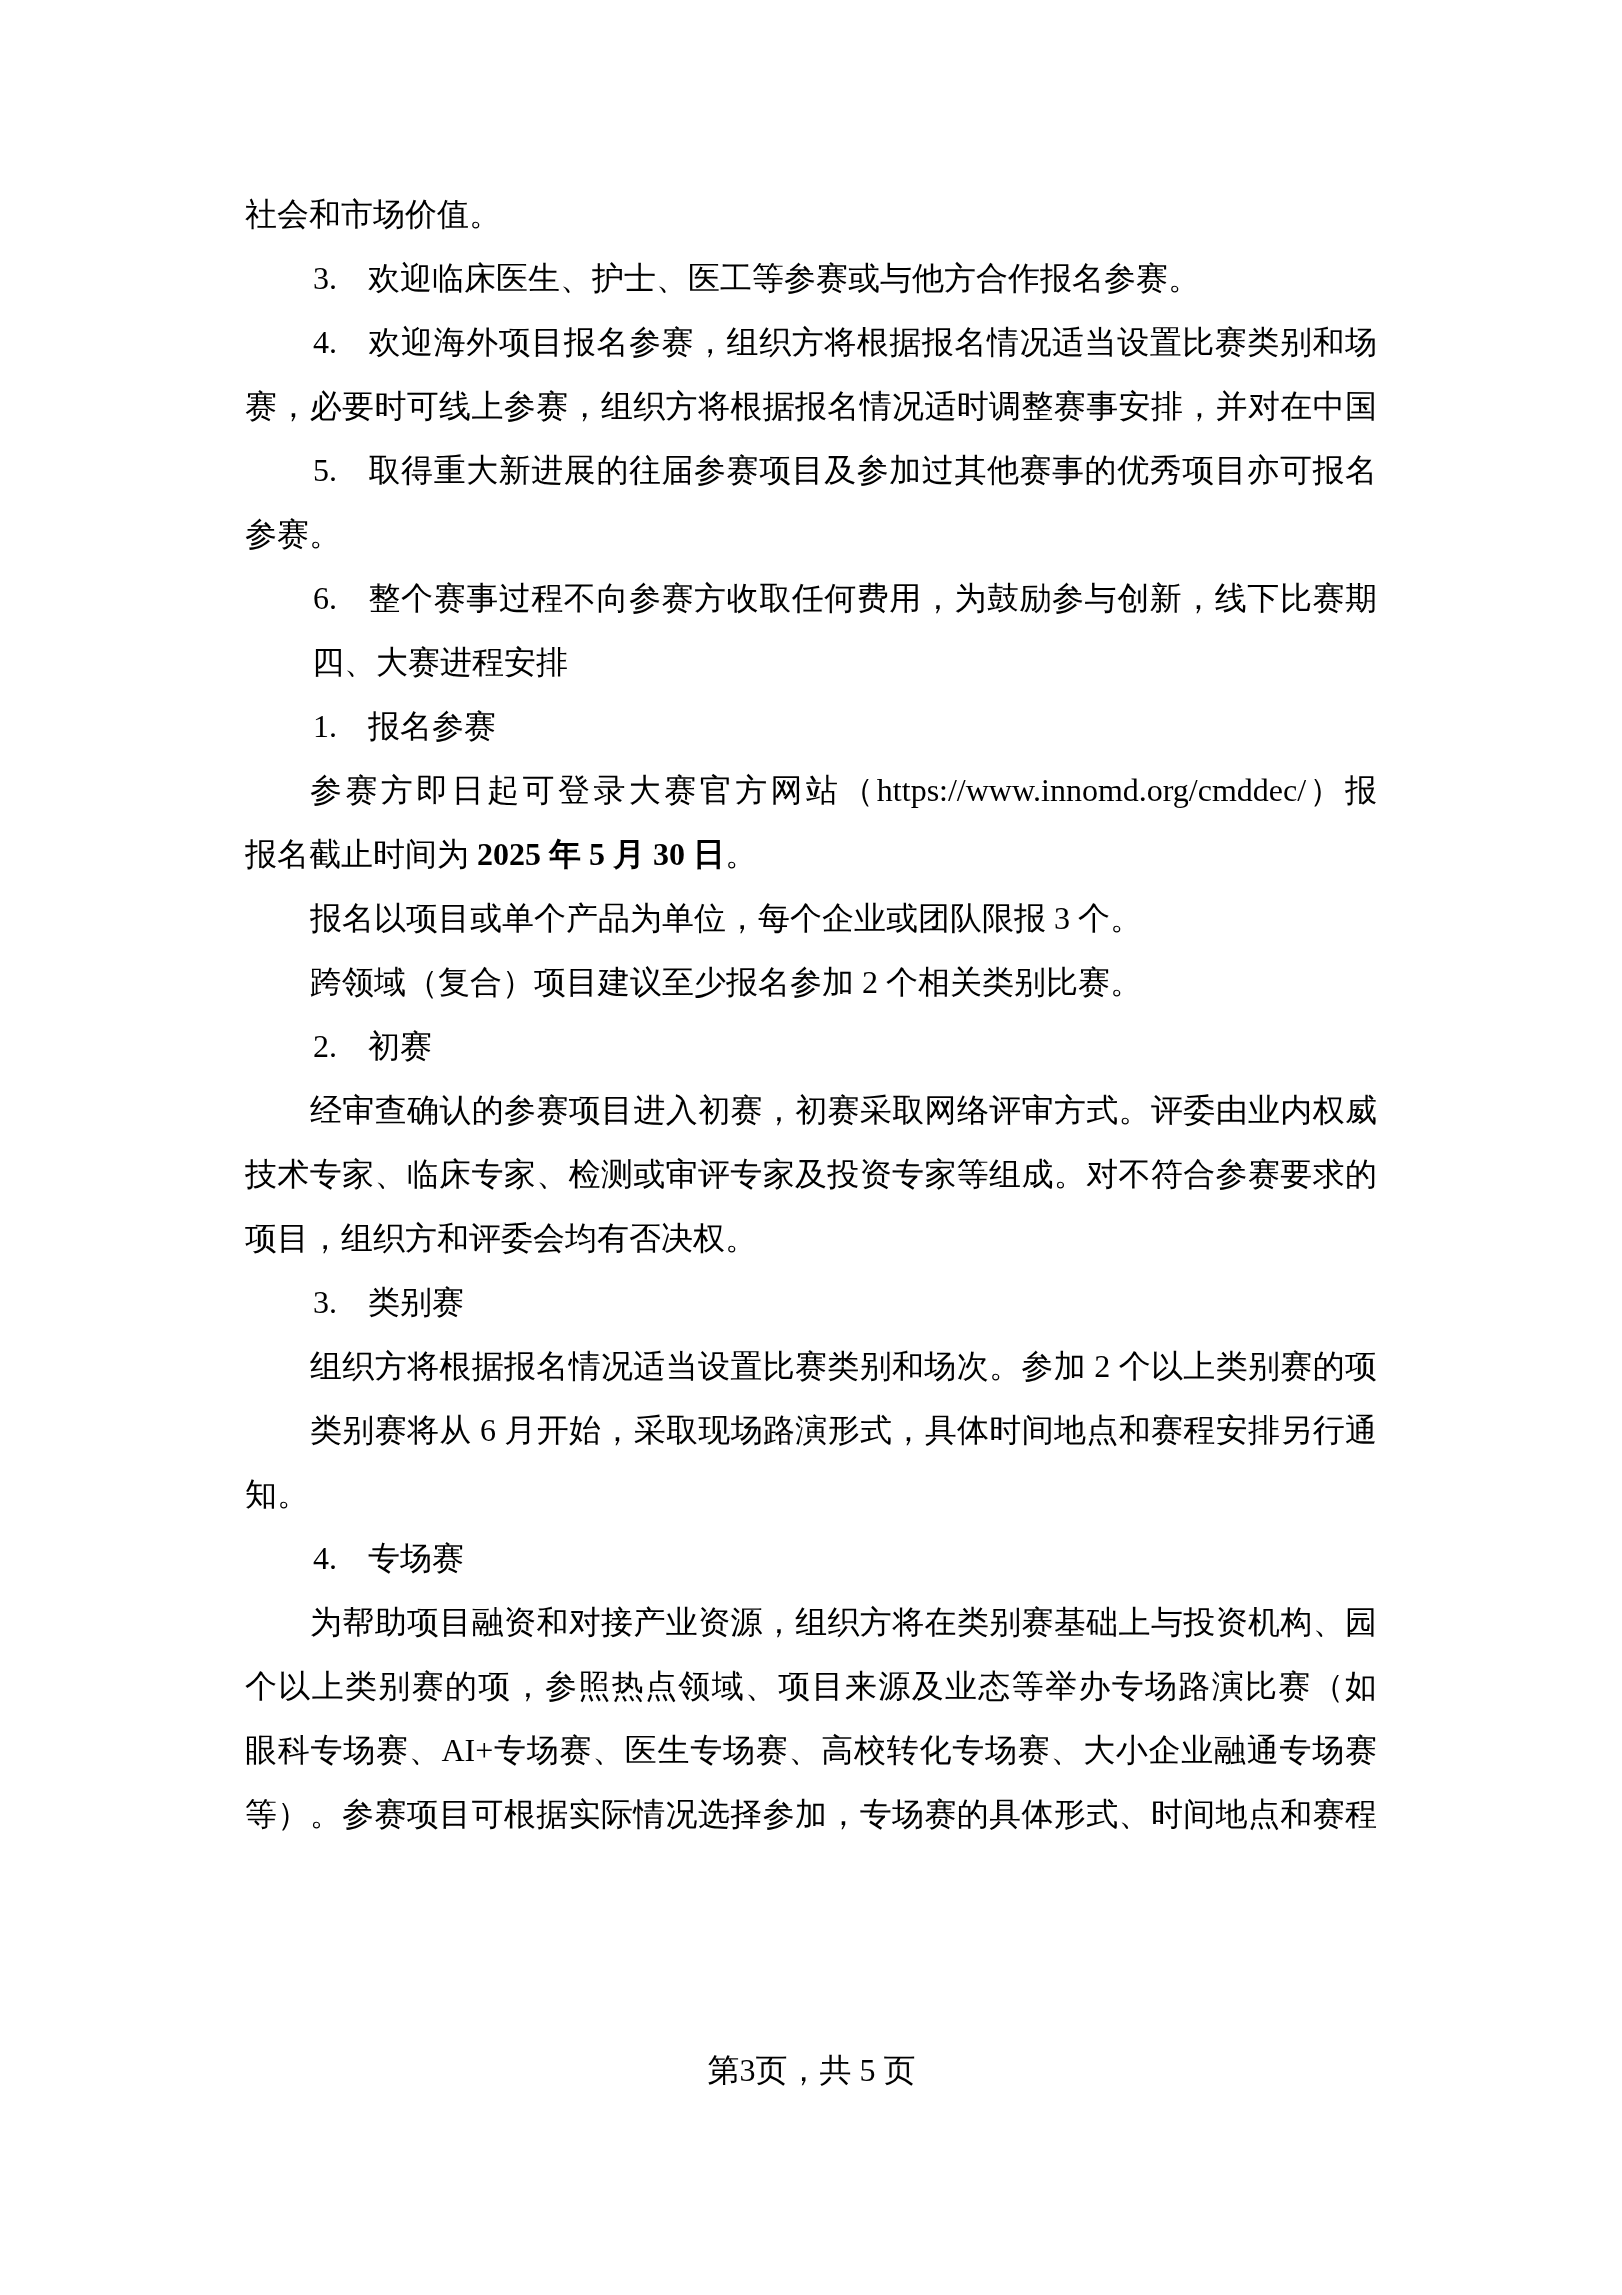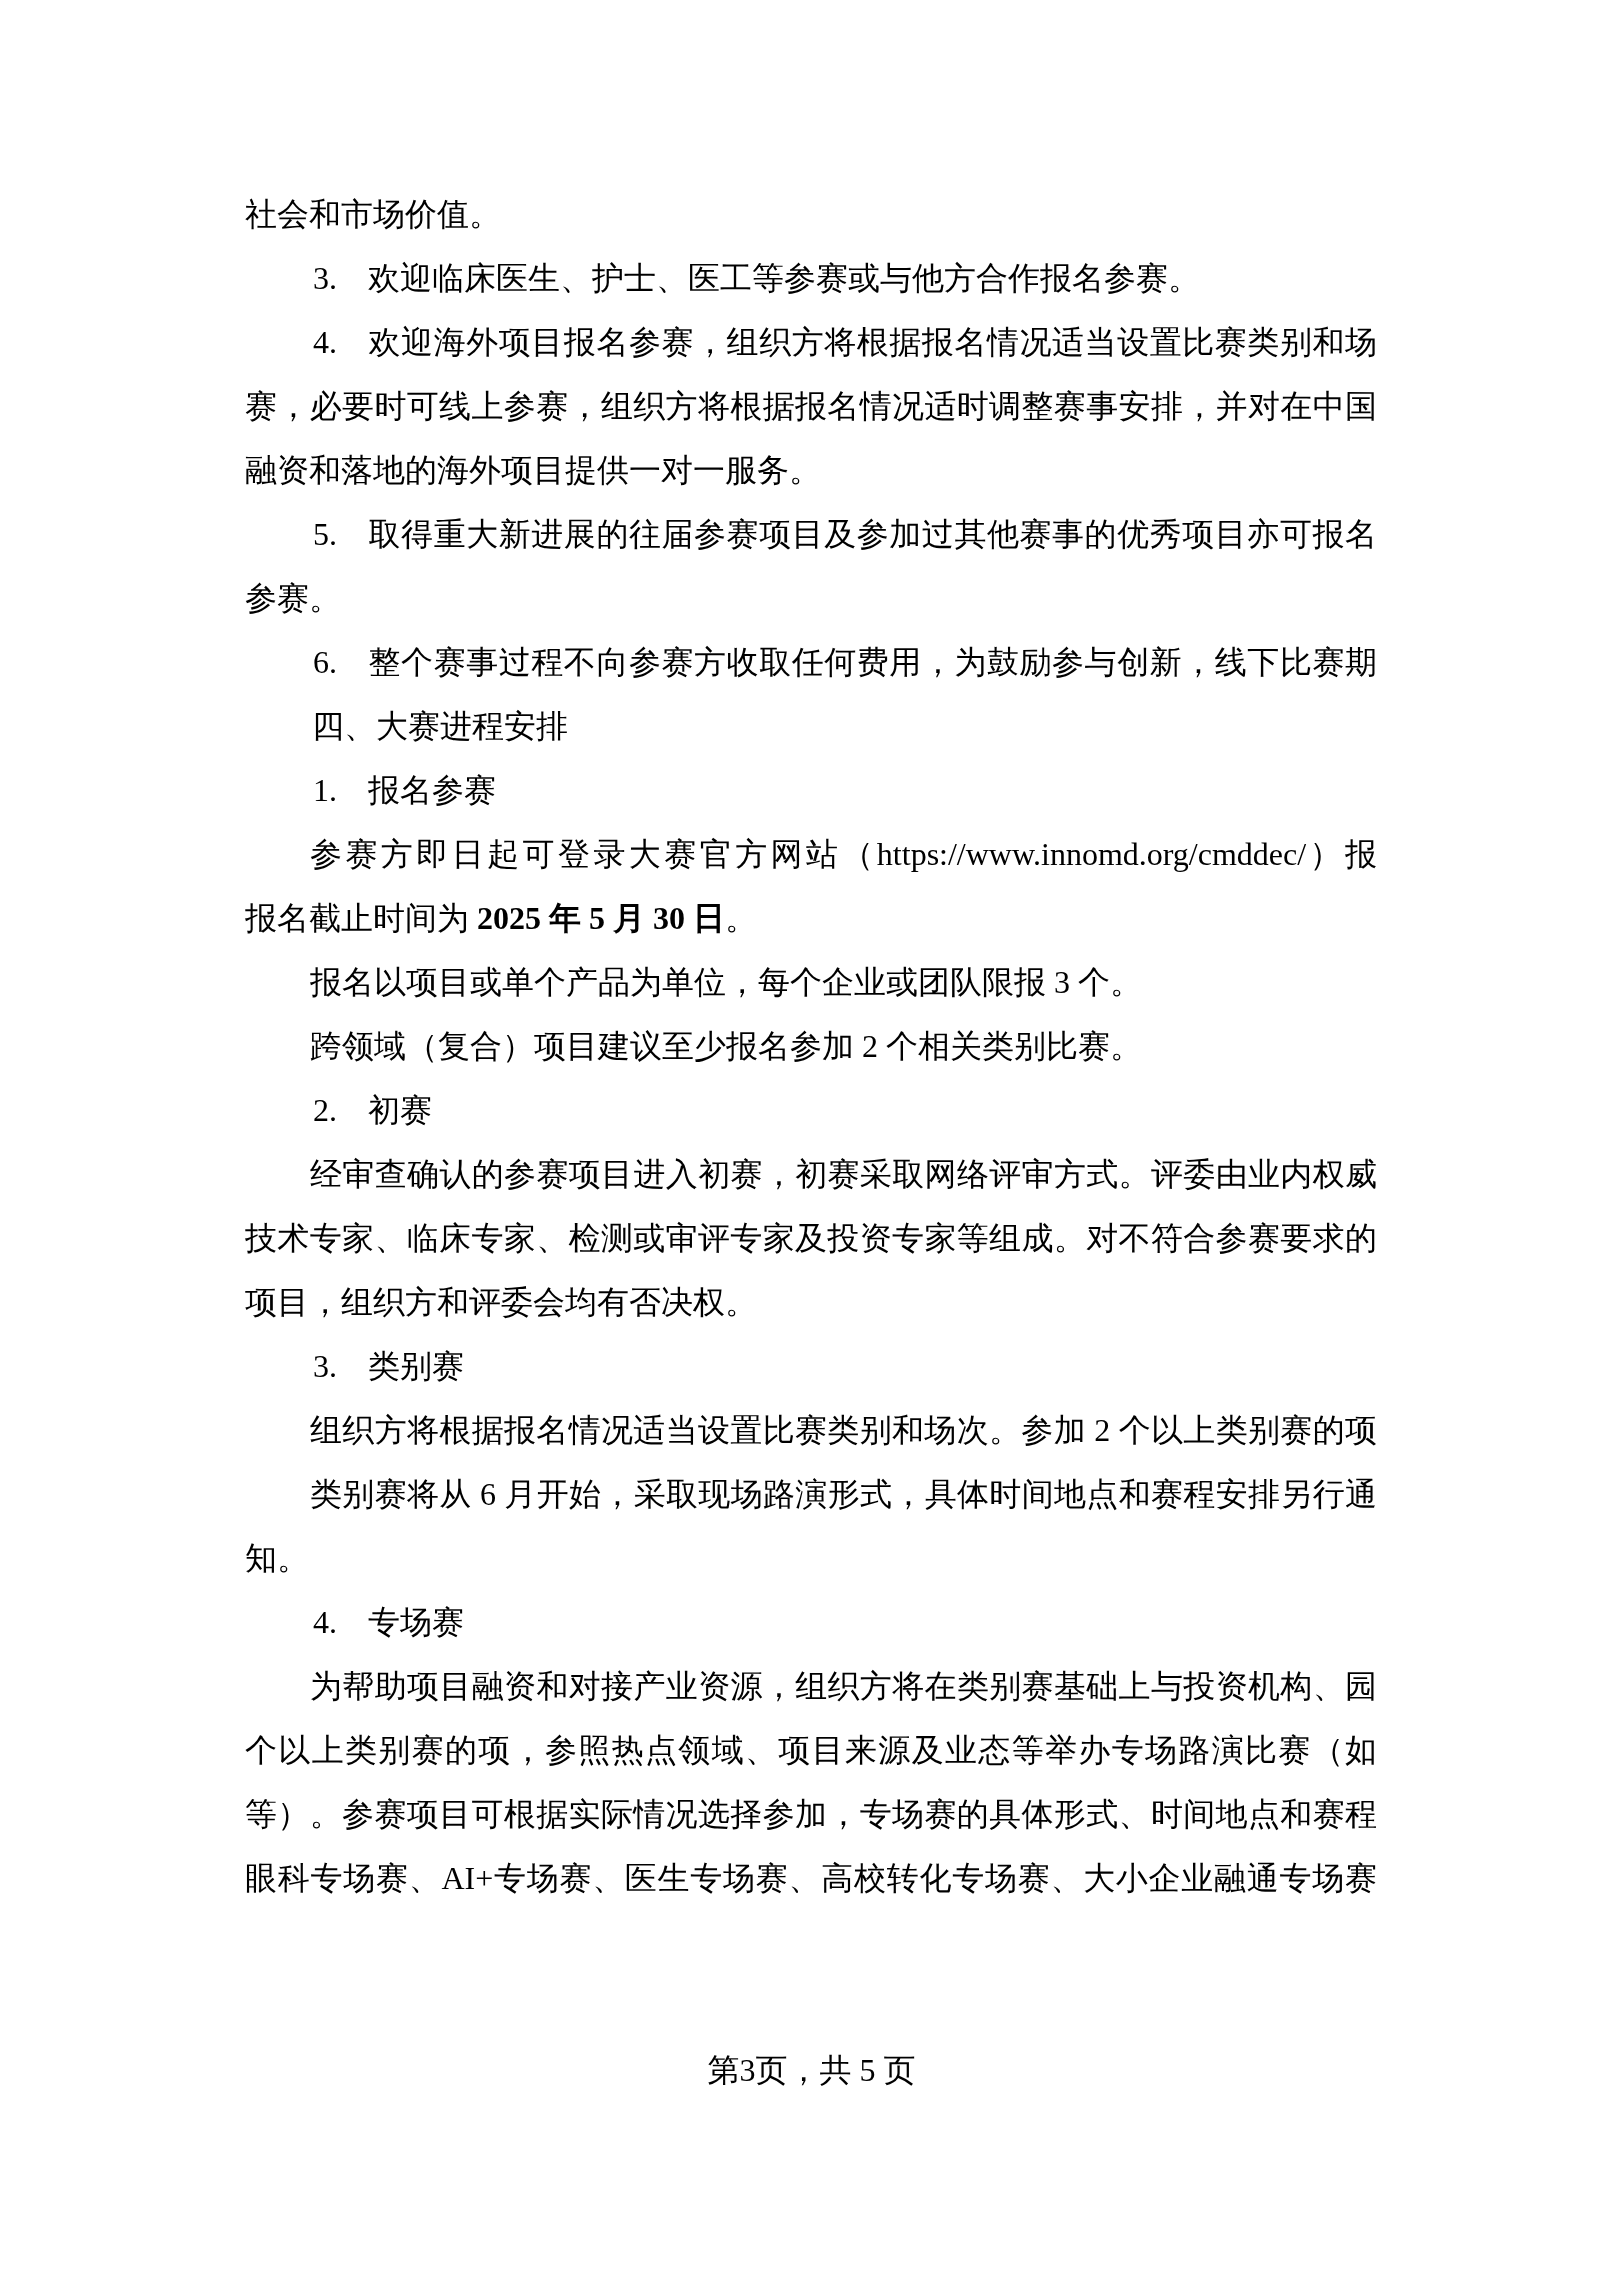--- a/index.html
+++ b/index.html
@@ -66,41 +66,40 @@
 </style>
 </head>
 <body>
 
 <div class="page">
   <div class="doc-body" id="doc-body">
       <div class="line body"><span>社会和市场价值。</span></div>
       <div class="line item"><span class="num">3.</span><span>欢迎临床医生、护士、医工等参赛或与他方合作报名参赛。</span></div>
       <div class="line item fill"><span class="num">4.</span><span>欢迎海外项目报名参赛，组织方将根据报名情况适当设置比赛类别和场次</span></div>
       <div class="line body fill"><span>赛，必要时可线上参赛，组织方将根据报名情况适时调整赛事安排，并对在中国</span></div>
-      <div class="line body"><span>融资和落地的海外项目提供一对一服务。</span></div>
       <div class="line item fill"><span class="num">5.</span><span>取得重大新进展的往届参赛项目及参加过其他赛事的优秀项目亦可报名</span></div>
       <div class="line body"><span>参赛。</span></div>
       <div class="line item fill"><span class="num">6.</span><span>整个赛事过程不向参赛方收取任何费用，为鼓励参与创新，线下比赛期</span></div>
       <div class="line heading"><span>四、大赛进程安排</span></div>
       <div class="line item"><span class="num">1.</span><span>报名参赛</span></div>
       <div class="line indent fill"><span>参赛方即日起可登录大赛官方网站（https://www.innomd.org/cmddec/）报名，</span></div>
       <div class="line body"><span>报名截止时间为 </span><span class="b">2025 年 5 月 30 日</span><span>。</span></div>
       <div class="line indent"><span>报名以项目或单个产品为单位，每个企业或团队限报 3 个。</span></div>
       <div class="line indent"><span>跨领域（复合）项目建议至少报名参加 2 个相关类别比赛。</span></div>
       <div class="line item"><span class="num">2.</span><span>初赛</span></div>
       <div class="line indent fill"><span>经审查确认的参赛项目进入初赛，初赛采取网络评审方式。评委由业内权威</span></div>
       <div class="line body fill"><span>技术专家、临床专家、检测或审评专家及投资专家等组成。对不符合参赛要求的</span></div>
       <div class="line body"><span>项目，组织方和评委会均有否决权。</span></div>
       <div class="line item"><span class="num">3.</span><span>类别赛</span></div>
       <div class="line indent fill"><span>组织方将根据报名情况适当设置比赛类别和场次。参加 2 个以上类别赛的项</span></div>
       <div class="line indent fill"><span>类别赛将从 6 月开始，采取现场路演形式，具体时间地点和赛程安排另行通</span></div>
       <div class="line body"><span>知。</span></div>
       <div class="line item"><span class="num">4.</span><span>专场赛</span></div>
       <div class="line indent fill"><span>为帮助项目融资和对接产业资源，组织方将在类别赛基础上与投资机构、园</span></div>
       <div class="line body fill"><span>个以上类别赛的项，参照热点领域、项目来源及业态等举办专场路演比赛（如</span></div>
+      <div class="line body fill"><span>眼科专场赛、AI+专场赛、医生专场赛、高校转化专场赛、大小企业融通专场赛</span></div>
       <div class="line body fill"><span>等）。参赛项目可根据实际情况选择参加，专场赛的具体形式、时间地点和赛程</span></div>
-      <div class="line body fill"><span>眼科专场赛、AI+专场赛、医生专场赛、高校转化专场赛、大小企业融通专场赛</span></div>
     </div>
   <div class="footer">
     <span>第3页，共 5 页</span>
   </div>
 </div>
 
 
 </body></html>

